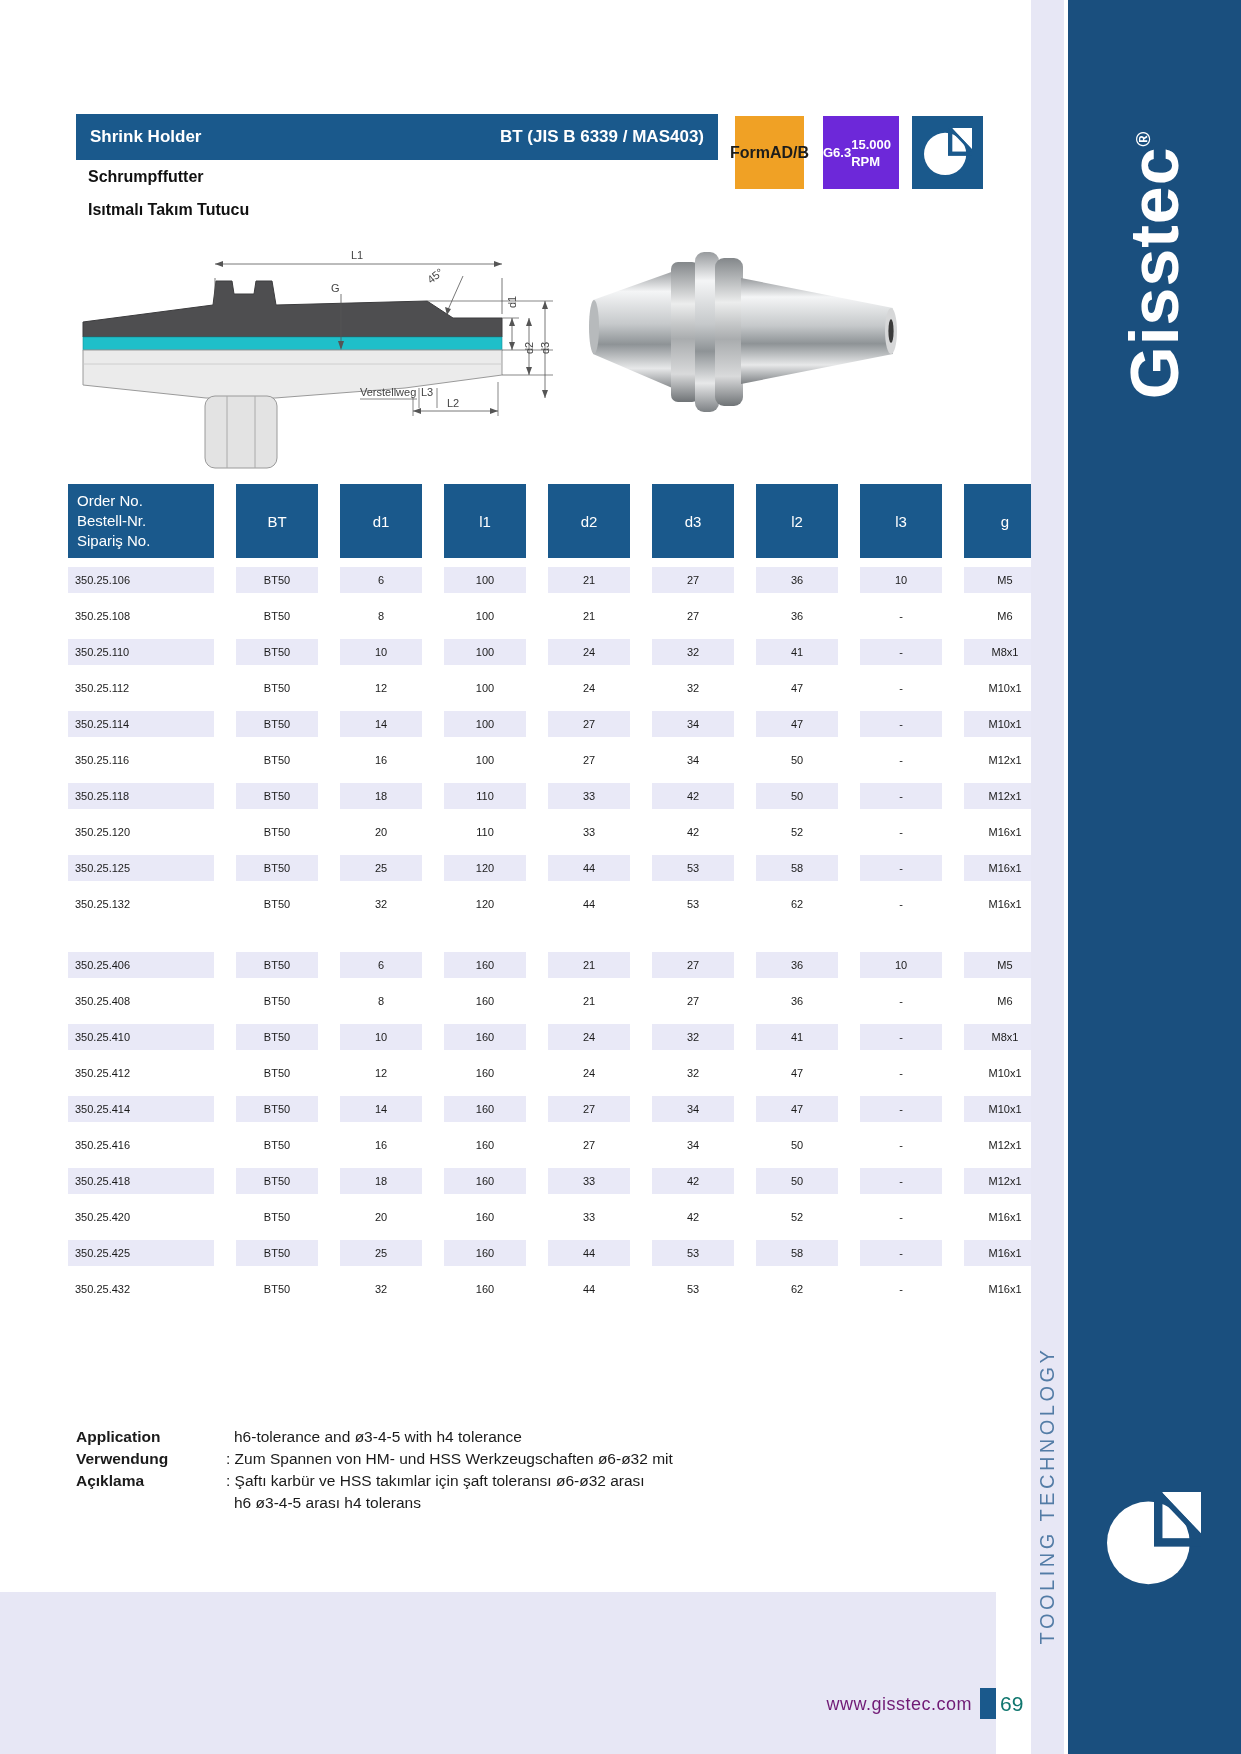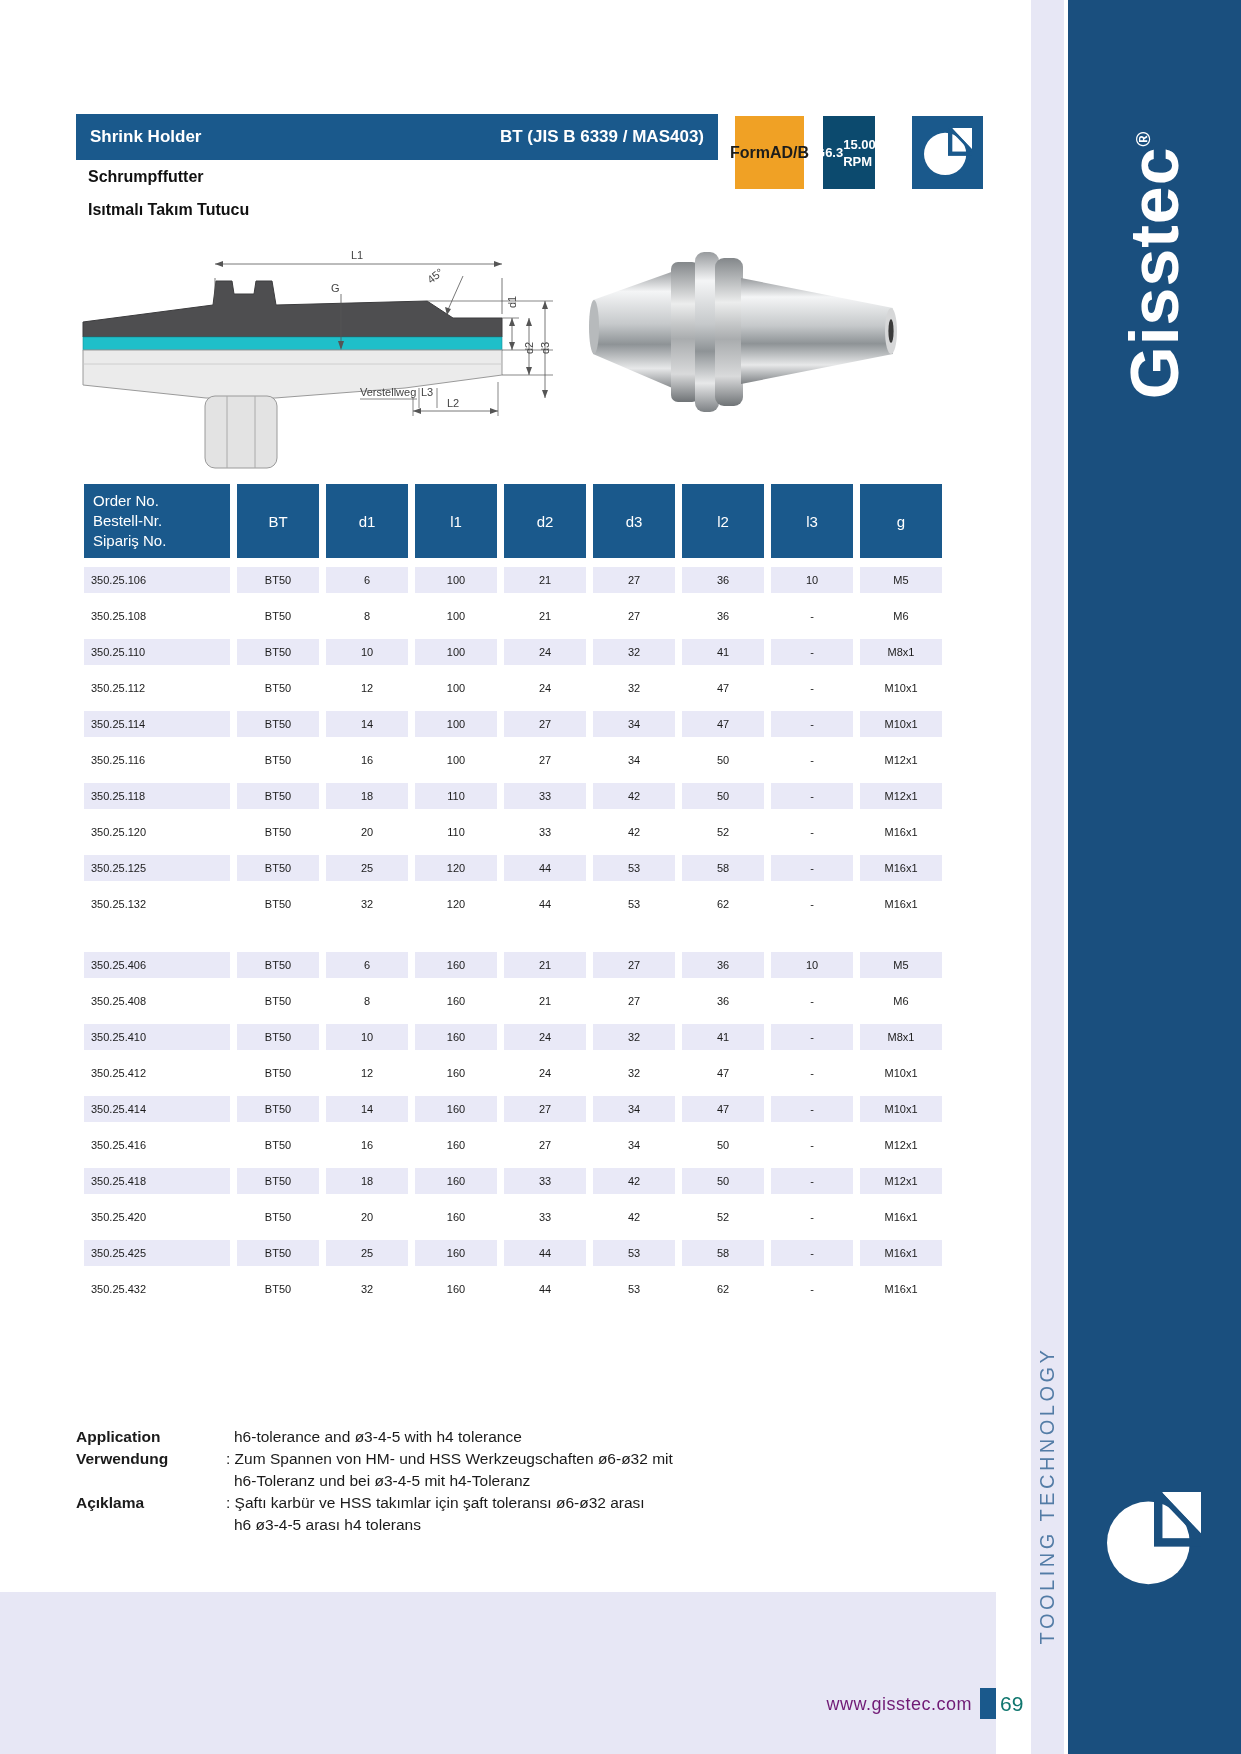--- a/index.html
+++ b/index.html
@@ -16,29 +16,29 @@
   }
   .subtitle{position:absolute;left:88px;font-weight:bold;font-size:16px;color:#111;}
   .subtitle.de{top:168px;}
   .subtitle.tr{top:201px;}
   .badge{
     position:absolute;top:116px;height:73px;box-sizing:border-box;
     display:flex;flex-direction:row;justify-content:center;align-items:center;
     font-weight:bold;line-height:19px;
   }
   .badge.form{left:735px;width:69px;background:#F0A125;color:#1d1d1b;font-size:16px;}
-  .badge.rpm{left:823px;width:52px;background:#0c4a6e;color:#fff;font-size:13px;line-height:17px;}
+  .badge.rpm{left:823px;width:76px;background:#6d28d9;color:#fff;font-size:13px;line-height:17px;}
   .badge.logo{left:912px;width:71px;background:#1A598C;color:#1A598C;}
   
   .drawing{position:absolute;left:75px;top:228px;}
   .photo{position:absolute;left:585px;top:248px;}
   
   .grid{
-    position:absolute;left:84px;display:grid;
-    grid-template-columns:146px repeat(8,82px);column-gap:7px;
+    position:absolute;left:68px;display:grid;
+    grid-template-columns:146px repeat(8,82px);column-gap:22px;
   }
   .thead{top:484px;grid-auto-rows:74px;}
   .thead .hcell{
     background:#1A598C;color:#fff;font-size:15px;
     display:flex;align-items:center;justify-content:center;
   }
   .thead .hcell.first{
     flex-direction:column;align-items:flex-start;justify-content:center;
     padding-left:9px;box-sizing:border-box;line-height:20px;
   }
@@ -412,21 +412,20 @@
   <div class="app-row">
     <div class="app-label">Application</div>
     <div>
       <div class="app-line2">h6-tolerance and ø3-4-5 with h4 tolerance</div>
     </div>
   </div>
   <div class="app-row">
     <div class="app-label">Verwendung</div>
     <div>
       <div>: Zum Spannen von HM- und HSS Werkzeugschaften ø6-ø32 mit</div>
-      <div class="app-line2">h6-Toleranz und bei ø3-4-5 mit h4-Toleranz</div>
     </div>
   </div>
   <div class="app-row">
     <div class="app-label">Açıklama</div>
     <div>
       <div>: Şaftı karbür ve HSS takımlar için şaft toleransı ø6-ø32 arası</div>
       <div class="app-line2">h6 ø3-4-5 arası h4 tolerans</div>
     </div>
   </div>
 </div>

